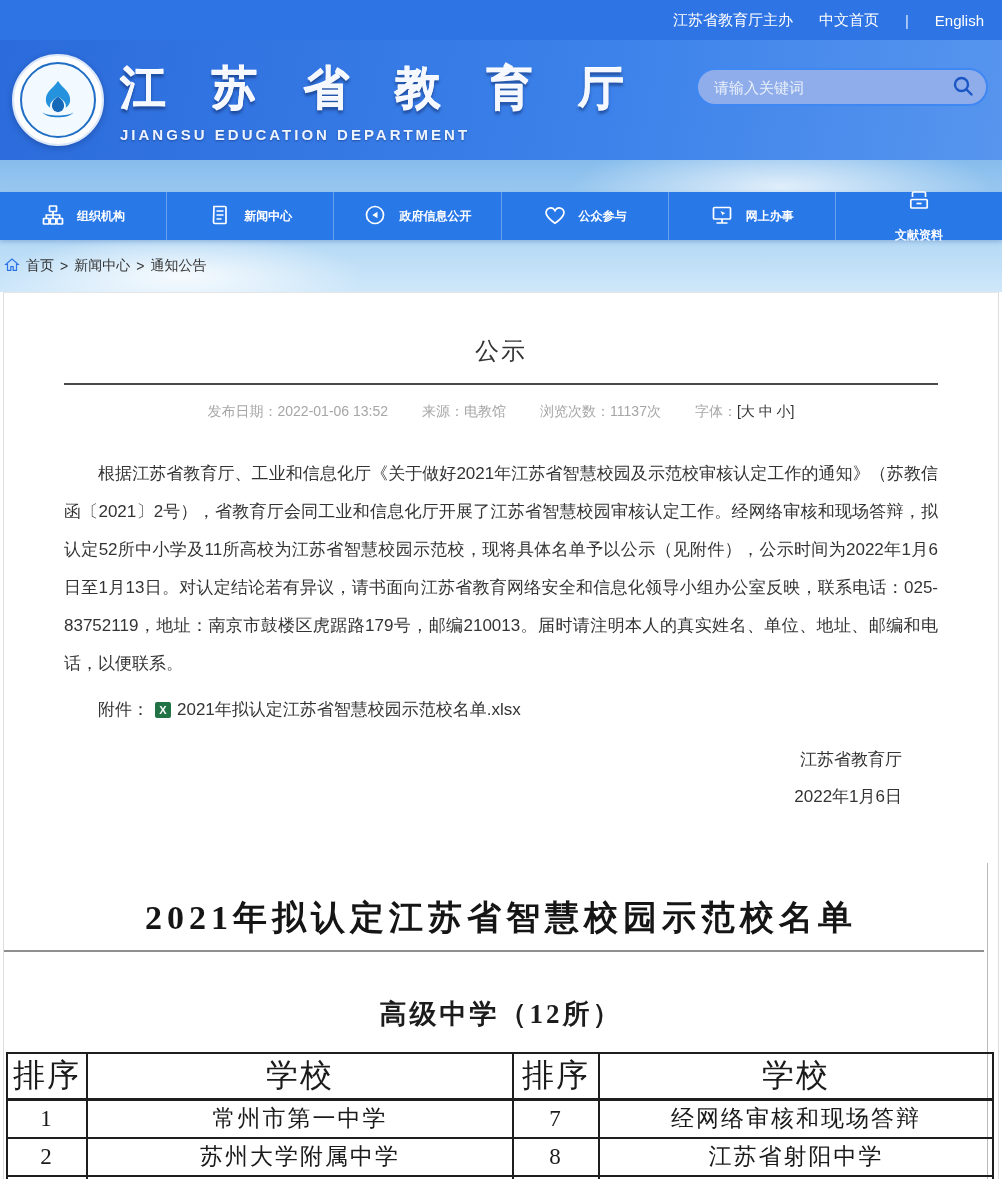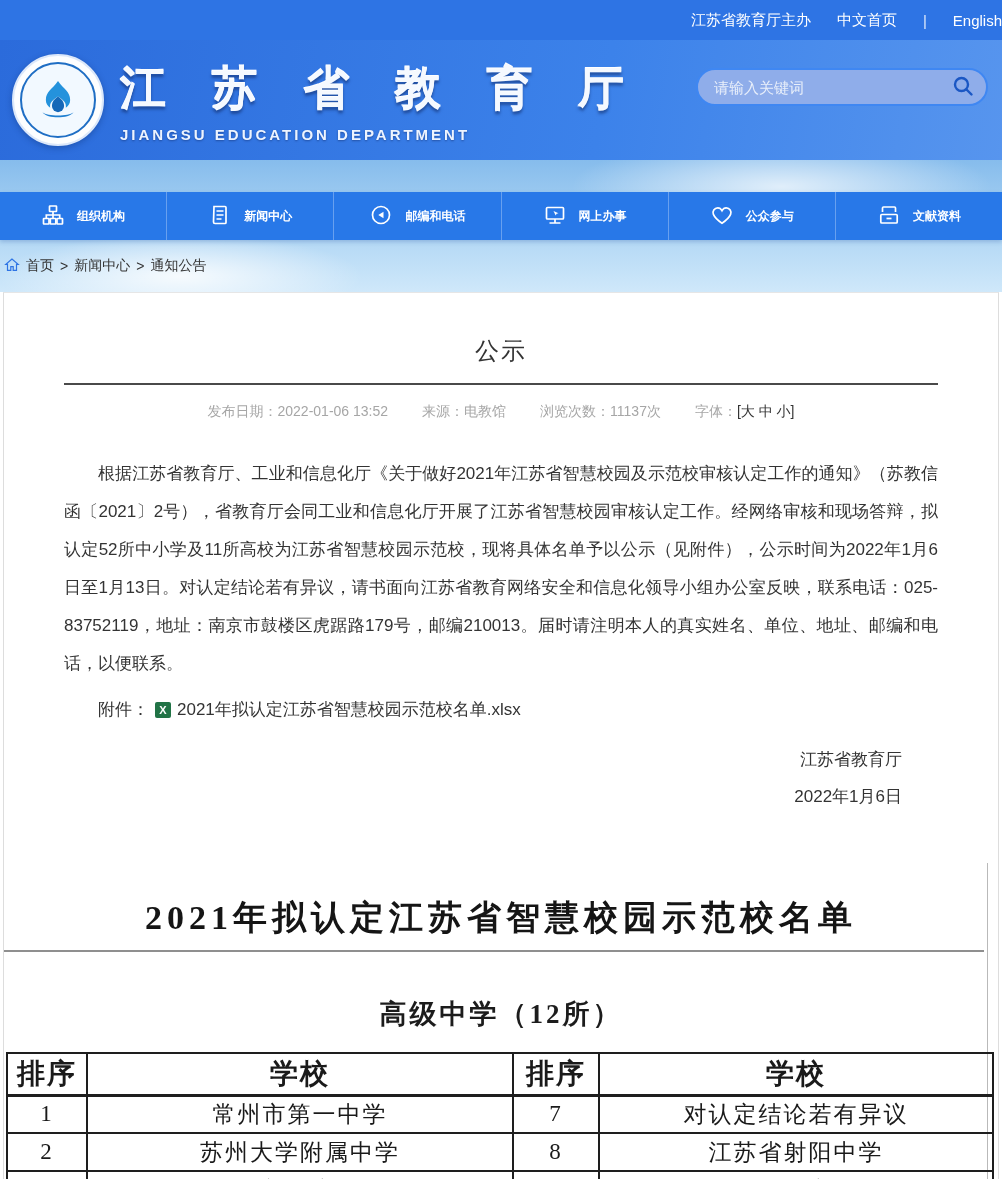--- a/index.html
+++ b/index.html
@@ -7,21 +7,21 @@
   body {
     width:1002px;
     font-family:"Liberation Sans","DejaVu Sans",sans-serif;
     color:#333;
   }
 
   
   .topbar{
     height:40px; background:#2e74e4;
     display:flex; align-items:center; justify-content:flex-end;
-    gap:26px; 
+    gap:26px; padding-right:18px;
     color:#fff; font-size:15px;
   }
   .topbar a{ color:#fff; text-decoration:none; cursor:pointer; }
   .topbar .divider{ opacity:.85; }
 
   
   .banner{
     height:120px;
     background:linear-gradient(100deg,#2b6bdb 0%,#3c82ea 60%,#5795ee 100%);
     display:flex; align-items:center; padding:0 12px; position:relative;
@@ -71,21 +71,21 @@
   .sky-gap{ height:32px; }
   .navbar{
     height:48px; background:#2878e8; display:flex;
     box-shadow:0 2px 4px rgba(30,80,160,.25);
   }
   .nav-item{
     flex:1; display:flex; align-items:center; justify-content:center; gap:12px;
     color:#fff; font-size:12px; font-weight:bold; cursor:pointer;
     border-right:1px solid rgba(255,255,255,.30);
   }
-  .nav-item:last-child{ border-right:none; }
+  .nav-item:last-child{ border-right:none;flex-direction:column; }
   .nav-item svg{ flex:0 0 auto; }
   .breadcrumb{
     height:52px; display:flex; align-items:center; gap:6px;
     padding-left:4px; font-size:14px; color:#333;
   }
   .breadcrumb a{ color:#333; text-decoration:none; cursor:pointer; }
 
   
   .panel{
     margin:0 3px; background:#fff; border:1px solid #ddd; border-top-color:#e6e6e6;
@@ -137,21 +137,21 @@
     width:986px; border-collapse:collapse; table-layout:fixed;
   }
   .scan-table col.c-rank1{ width:80px; }
   .scan-table col.c-school1{ width:426px; }
   .scan-table col.c-rank2{ width:86px; }
   .scan-table col.c-school2{ width:394px; }
   .scan-table th, .scan-table td{
     border:2px solid #1e1e1e; text-align:center; height:38px;
     font-size:23px; letter-spacing:2px; color:#1a1a1a;
   }
-  .scan-table th{ height:42px; font-size:28px; font-weight:bold; border-bottom-width:3px; }
+  .scan-table th{ height:42px; font-size:32px; font-weight:normal; border-bottom-width:3px; }
 </style>
 </head>
 <body>
 
 <div class="topbar">
   <a>江苏省教育厅主办</a>
   <a>中文首页</a>
   <span class="divider">|</span>
   <a>English</a>
 </div>
@@ -208,39 +208,39 @@
       </span>
       <span>新闻中心</span>
     </div>
     <div class="nav-item">
       <span>
         <svg width="24" height="24" viewBox="0 0 24 24" fill="none" stroke="#fff" stroke-width="1.7">
           <circle cx="12" cy="12" r="8.5"></circle>
           <path d="M14.5 8.8l-5.2 3.2 5.2 3.2z" fill="#fff" stroke="none"></path>
         </svg>
       </span>
-      <span>邮编和电话</span>
+      <span>政府信息公开</span>
+    </div>
+    <div class="nav-item">
+      <span>
+        <svg width="24" height="24" viewBox="0 0 24 24" fill="none" stroke="#fff" stroke-width="1.7">
+          <path d="M12 20.2S5.3 15.8 3.4 11.4C2.1 8.4 4.3 4.8 7.8 4.8c2 0 3.3 1.2 4.2 2.9.9-1.7 2.2-2.9 4.2-2.9 3.5 0 5.7 3.6 4.4 6.6-1.9 4.4-8.6 8.8-8.6 8.8z"></path>
+        </svg>
+      </span>
+      <span>公众参与</span>
     </div>
     <div class="nav-item">
       <span>
         <svg width="24" height="24" viewBox="0 0 24 24" fill="none" stroke="#fff" stroke-width="1.7">
           <rect x="3.5" y="4.5" width="17" height="11.5" rx="1"></rect>
           <path d="M9 20h6M12 16v4M6.5 20h11"></path>
           <path d="M10.5 8l2.2 4.6.9-1.9 1.9-.5z" fill="#fff" stroke="none"></path>
         </svg>
       </span>
       <span>网上办事</span>
-    </div>
-    <div class="nav-item">
-      <span>
-        <svg width="24" height="24" viewBox="0 0 24 24" fill="none" stroke="#fff" stroke-width="1.7">
-          <path d="M12 20.2S5.3 15.8 3.4 11.4C2.1 8.4 4.3 4.8 7.8 4.8c2 0 3.3 1.2 4.2 2.9.9-1.7 2.2-2.9 4.2-2.9 3.5 0 5.7 3.6 4.4 6.6-1.9 4.4-8.6 8.8-8.6 8.8z"></path>
-        </svg>
-      </span>
-      <span>公众参与</span>
     </div>
     <div class="nav-item">
       <span>
         <svg width="24" height="24" viewBox="0 0 24 24" fill="none" stroke="#fff" stroke-width="1.7">
           <path d="M5.5 9V5a1 1 0 0 1 1-1h11a1 1 0 0 1 1 1v4"></path>
           <rect x="3.8" y="11.5" width="16.4" height="8.5" rx="1"></rect>
           <path d="M9.5 15.5h5"></path>
         </svg>
       </span>
       <span>文献资料</span>
@@ -307,21 +307,21 @@
             <th>学校</th>
             <th>排序</th>
             <th>学校</th>
           </tr>
         </thead>
         <tbody>
           <tr>
             <td>1</td>
               <td>常州市第一中学</td>
             <td>7</td>
-              <td>对认定结论若有异议</td>
+              <td>经网络审核和现场答辩</td>
           </tr>
           <tr>
             <td>2</td>
               <td>苏州大学附属中学</td>
             <td>8</td>
               <td>江苏省射阳中学</td>
           </tr>
           <tr>
             <td>3</td>
               <td>江苏省新海高级中学</td>

